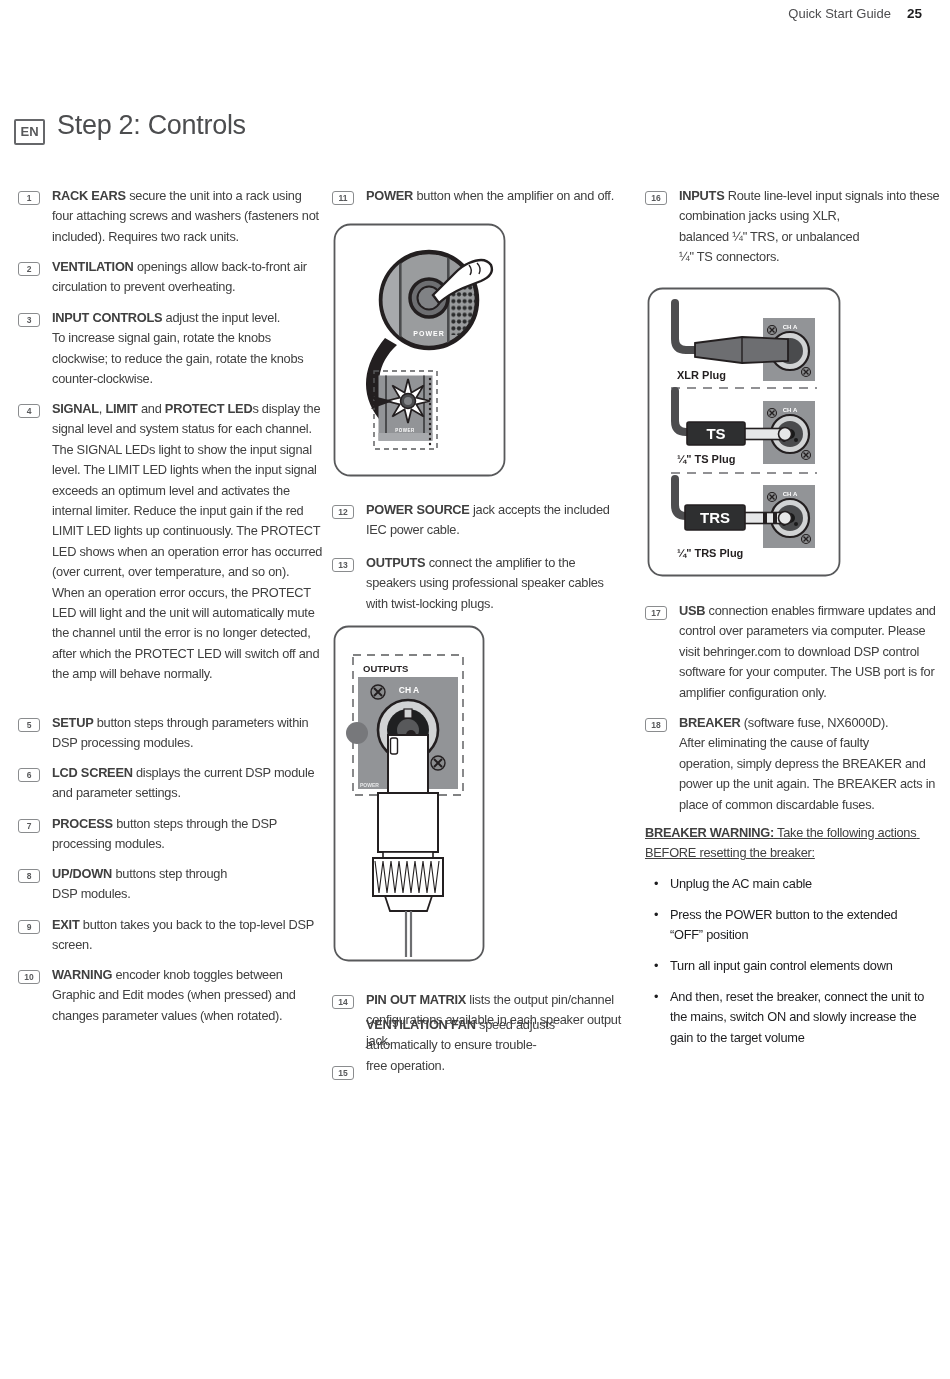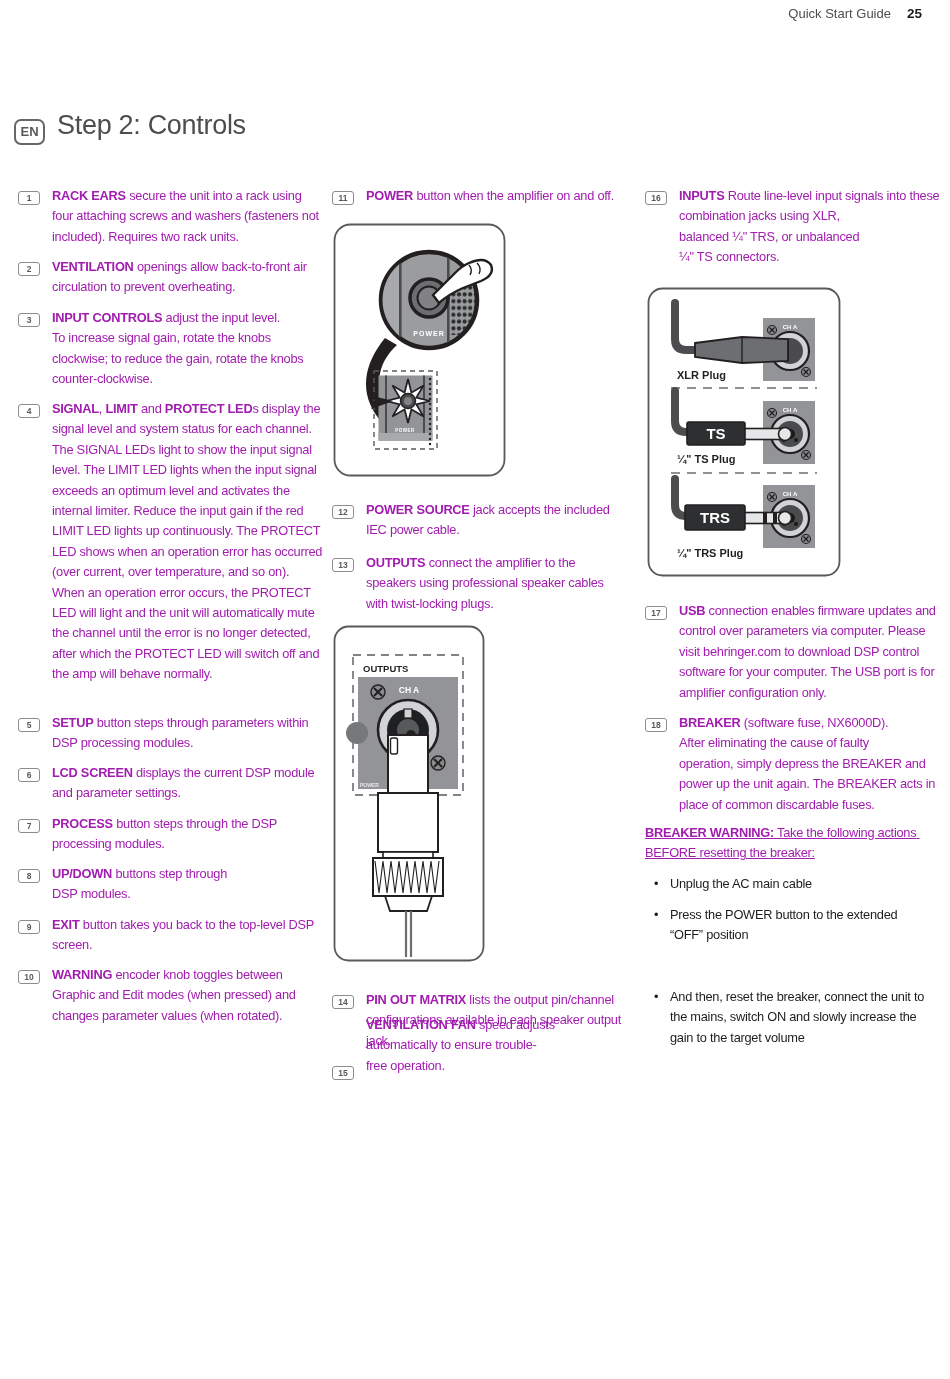--- a/index.html
+++ b/index.html
@@ -3,26 +3,26 @@
 <meta charset="utf-8">
 <style>
   html,body{margin:0;padding:0;background:#fff;}
   .page{position:relative;width:950px;height:1136px;background:#fff;overflow:hidden;
         font-family:"Liberation Sans",sans-serif;color:#1d1d1f;}
   
   .hdr{position:absolute;top:6px;right:28px;font-size:13px;color:#4d4d4f;}
   .hdr .pg{font-weight:700;color:#1d1d1f;margin-left:16px;font-size:13.5px;}
   
   .lang-badge{position:absolute;left:14px;top:119px;width:27px;height:22px;border:2.5px solid #66676a;
-              border-radius:7px;text-align:center;line-height:22px;font-weight:700;font-size:13px;color:#58595b;}
+              border-radius:2px;text-align:center;line-height:22px;font-weight:700;font-size:13px;color:#58595b;}
   .h1{position:absolute;left:57px;top:110px;font-size:27px;font-weight:400;color:#4c4d4f;letter-spacing:-0.3px;}
   
   .badge{position:absolute;width:20px;height:12px;border:1px solid #8a8c8e;border-radius:3px;
          font-size:8.5px;color:#58595b;text-align:center;line-height:12px;font-weight:600;background:#fff;}
-  .txt{position:absolute;font-size:12.8px;line-height:20.4px;letter-spacing:-0.25px;color:#a21caf;
+  .txt{position:absolute;font-size:12.8px;line-height:20.4px;letter-spacing:-0.25px;color:#404040;
        white-space:pre-wrap;}
   .txt b{font-weight:700;}
   .warn{font-weight:400;text-decoration:underline;}
   .bullet-item{position:absolute;display:flex;}
   .b-dot{width:16px;flex:0 0 16px;text-align:left;padding-left:6px;font-size:12.8px;line-height:20.4px;color:#1d1d1f;}
   .b-dot::before{content:"•";}
   .bullet-item .bt{font-size:12.8px;line-height:20.4px;letter-spacing:-0.25px;white-space:pre-wrap;}
   
   .fig{position:absolute;}
   svg text{font-family:"Liberation Sans",sans-serif;}
@@ -264,18 +264,22 @@
 
   <div class="bullet-item" style="left:648px;top:874px;width:292px">
     <span class="b-dot"></span>
     <span class="bt">Unplug the AC main cable</span>
   </div>
   <div class="bullet-item" style="left:648px;top:905px;width:292px">
     <span class="b-dot"></span>
     <span class="bt">Press the POWER button to the extended
 “OFF” position</span>
   </div>
+  <div class="bullet-item" style="left:648px;top:956px;width:292px">
+    <span class="b-dot"></span>
+    <span class="bt">Turn all input gain control elements down</span>
+  </div>
   <div class="bullet-item" style="left:648px;top:987px;width:292px">
     <span class="b-dot"></span>
     <span class="bt">And then, reset the breaker, connect the unit to the mains, switch ON and slowly increase the gain to the target volume</span>
   </div>
 
 </div>
 
 </body></html>

